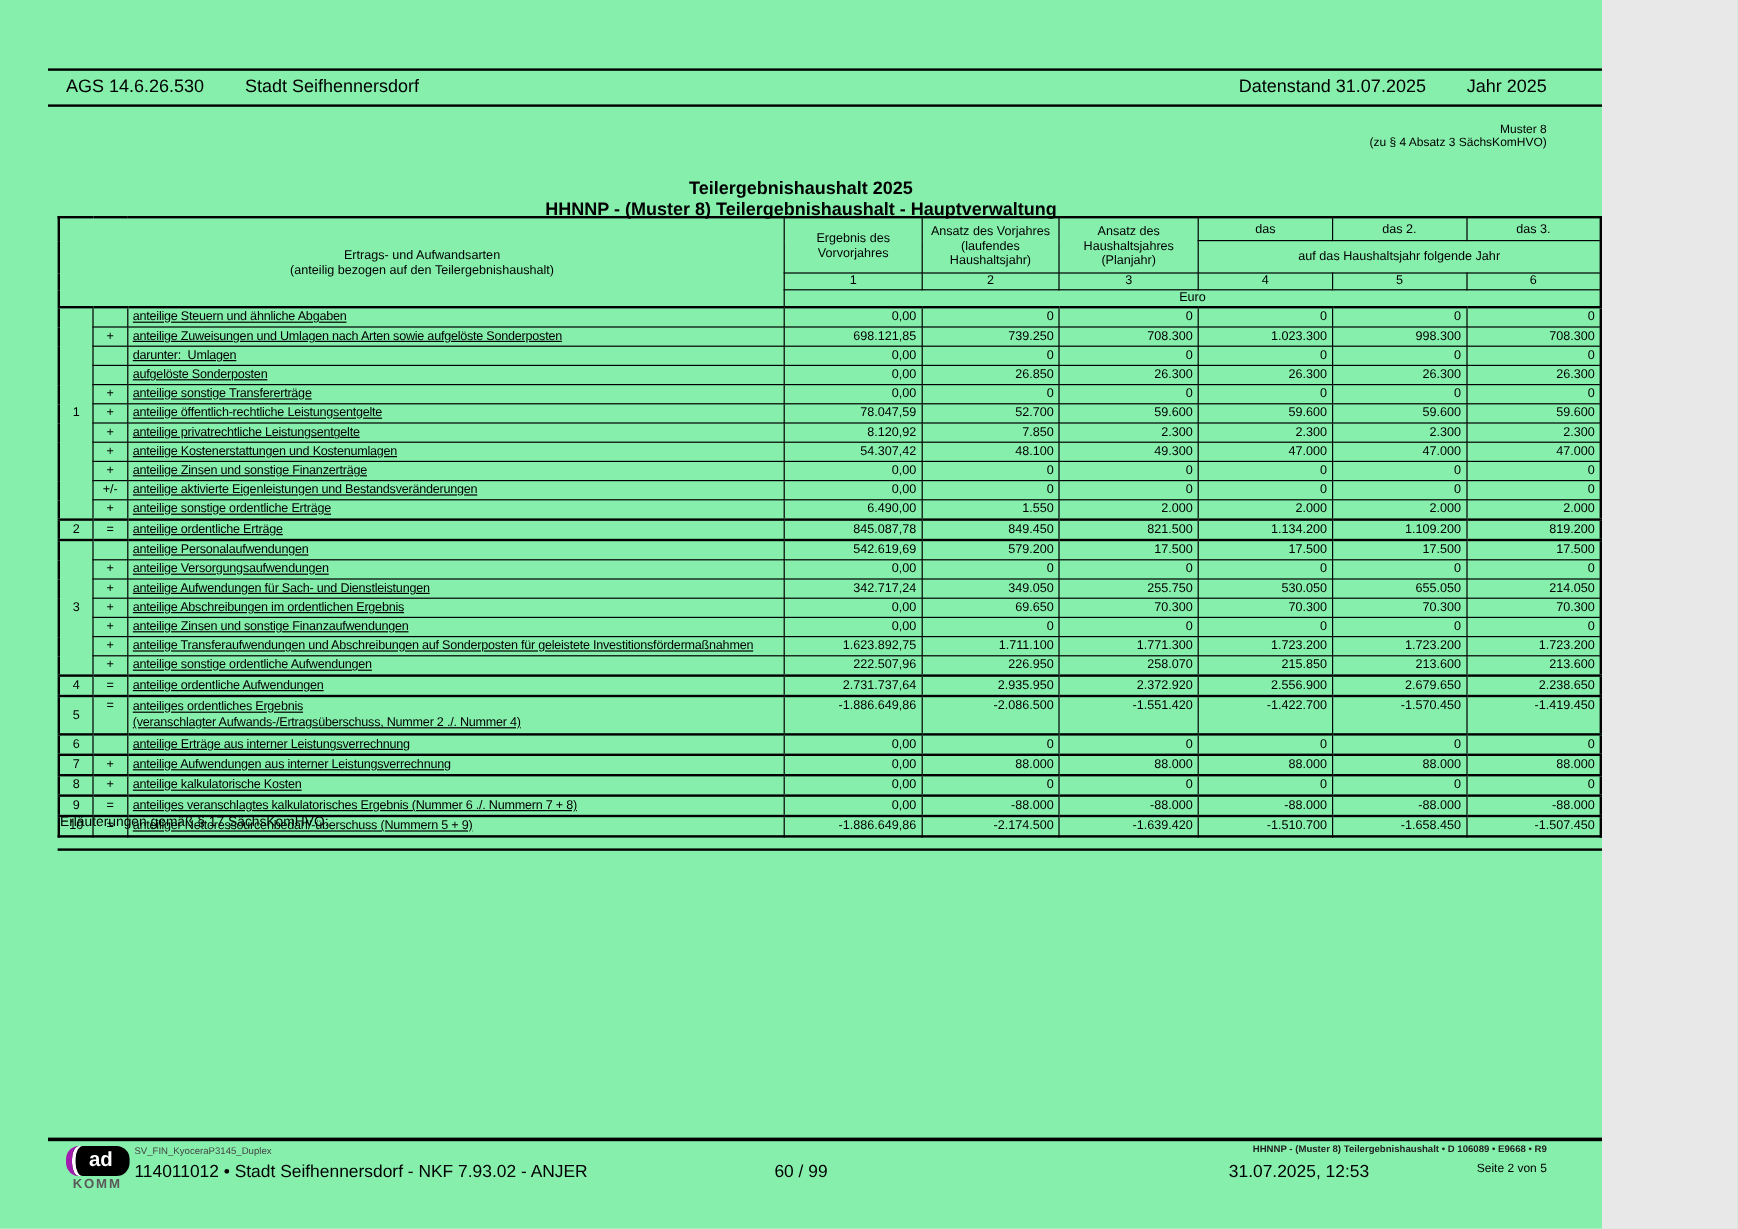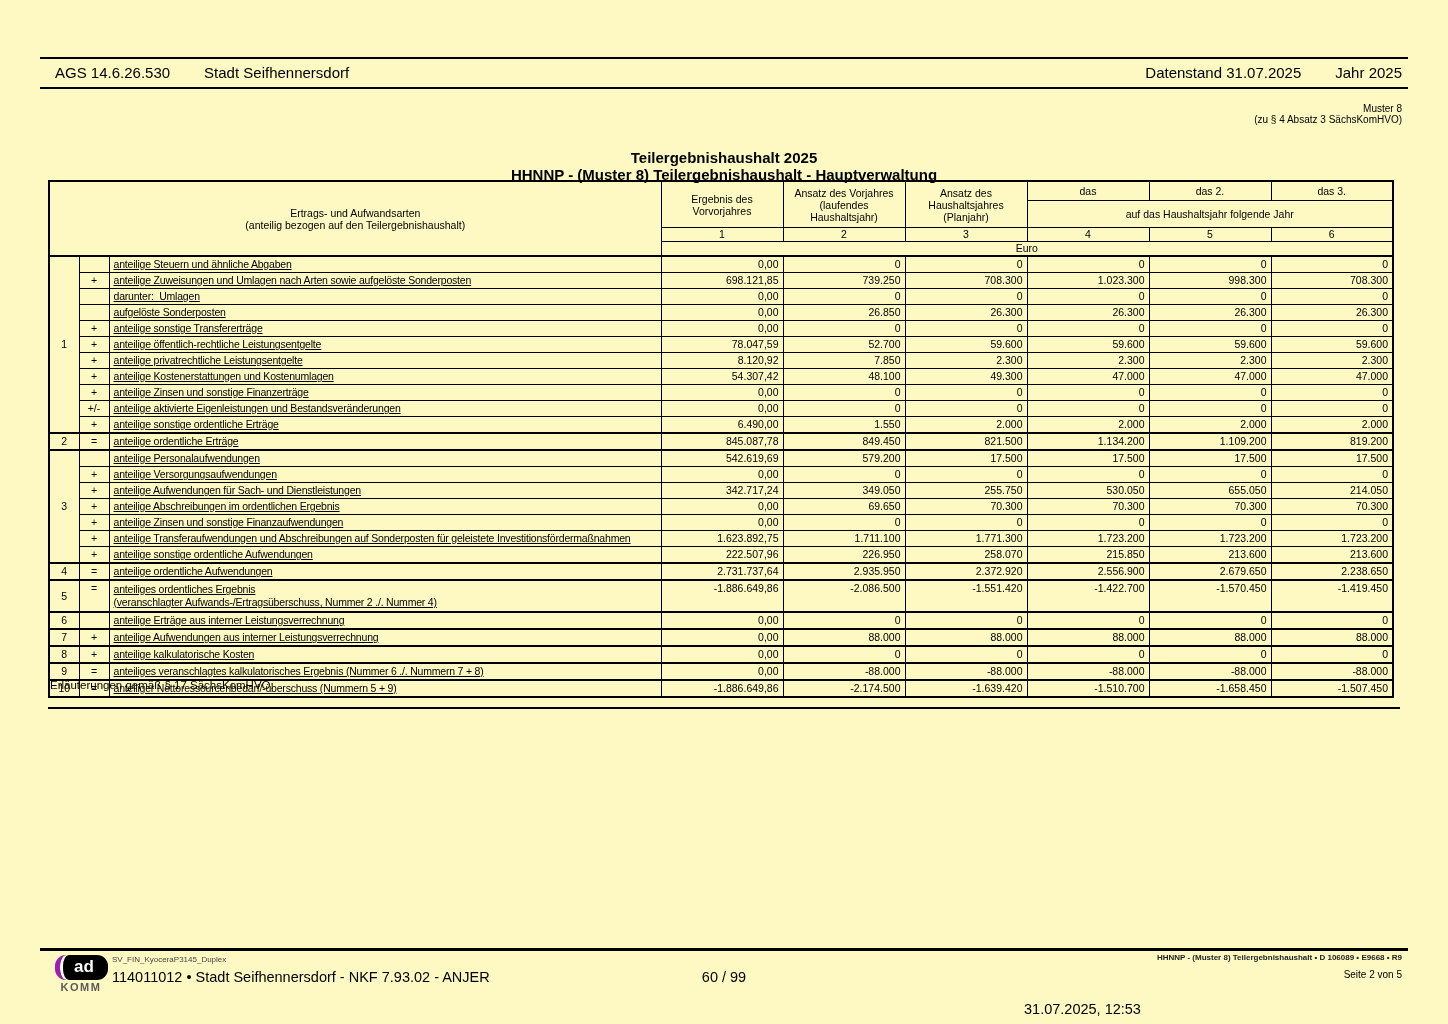--- a/index.html
+++ b/index.html
@@ -1,16 +1,16 @@
 <!DOCTYPE html>
 <html><head>
 <meta charset="utf-8">
 <style>
   html,body{margin:0;padding:0;background:#e8e8e8;}
-  .page{position:relative;width:1448px;height:1024px;background:#fef9c3;
+  .page{position:relative;width:1335px;height:1024px;background:#86efac;
         font-family:"Liberation Sans", sans-serif;color:#000;overflow:hidden;}
   .hr{position:absolute;background:#000;}
 
   
   .ph-left{position:absolute;left:55px;top:64px;font-size:15px;white-space:pre;}
   .ph-right{position:absolute;right:46px;top:64px;font-size:15px;white-space:pre;text-align:right;}
   .ph-gap{display:inline-block;width:34px;}
 
   .muster-note{position:absolute;right:46px;top:103px;font-size:10px;line-height:11px;text-align:right;white-space:pre-line;}
 
@@ -41,21 +41,21 @@
 
   
   .logo{position:absolute;left:55px;top:955px;width:52px;text-align:center;}
   .logo-box{width:48px;height:25px;background:#000;color:#fff;font-weight:bold;font-size:17px;
             line-height:24px;text-align:center;border-radius:11px;border-left:5px solid #a21caf;box-shadow:inset 3px 0 0 #fff;}
   .logo-komm{margin-top:1px;font-size:11px;font-weight:bold;letter-spacing:1.5px;color:#5a5a5a;}
   .printer-info{position:absolute;left:112px;top:955px;font-size:8px;color:#444;}
   .system-line{position:absolute;left:112px;top:969px;font-size:14.5px;}
   .page-fraction{position:absolute;left:0;right:0;top:969px;text-align:center;font-size:14.5px;}
   .doc-ref{position:absolute;right:46px;top:953px;font-size:8px;font-weight:600;color:#222;}
-  .print-datetime{position:absolute;left:1024px;top:969px;font-size:14.5px;margin-top:32px;}
+  .print-datetime{position:absolute;left:1024px;top:969px;font-size:14.5px;}
   .page-label{position:absolute;right:46px;top:969px;font-size:10px;}
 </style>
 </head>
 <body>
 
 <div class="page">
 
   <div class="hr" style="left:40px;top:57px;width:1368px;height:2px;"></div>
   <div class="hr" style="left:40px;top:87px;width:1368px;height:2px;"></div>
 

